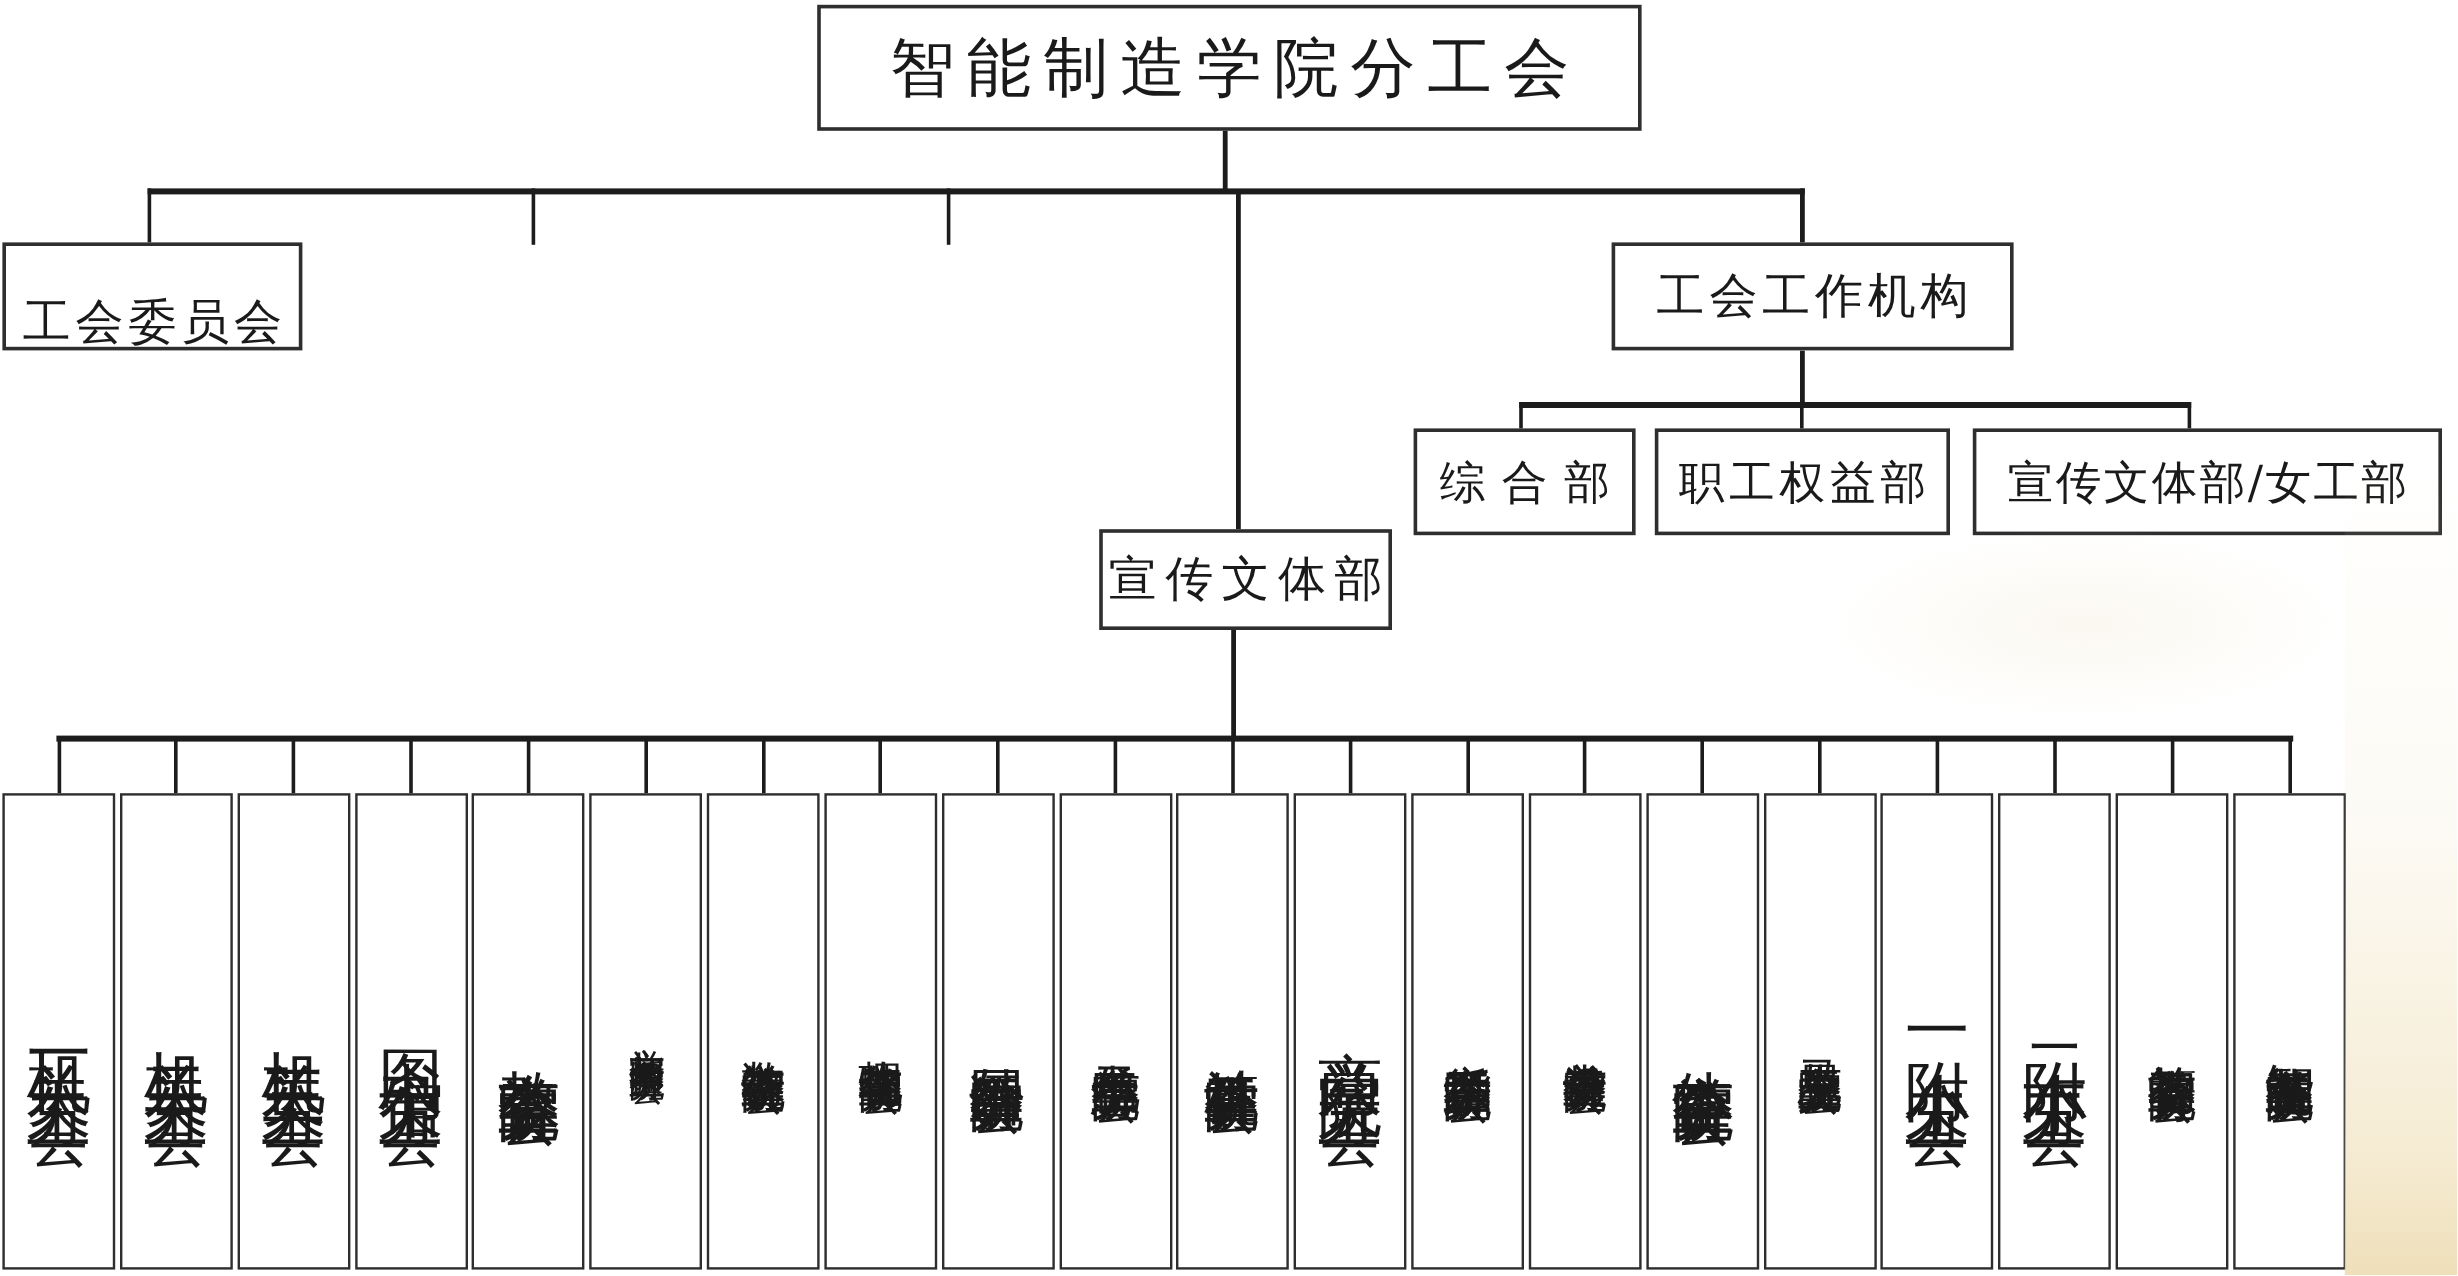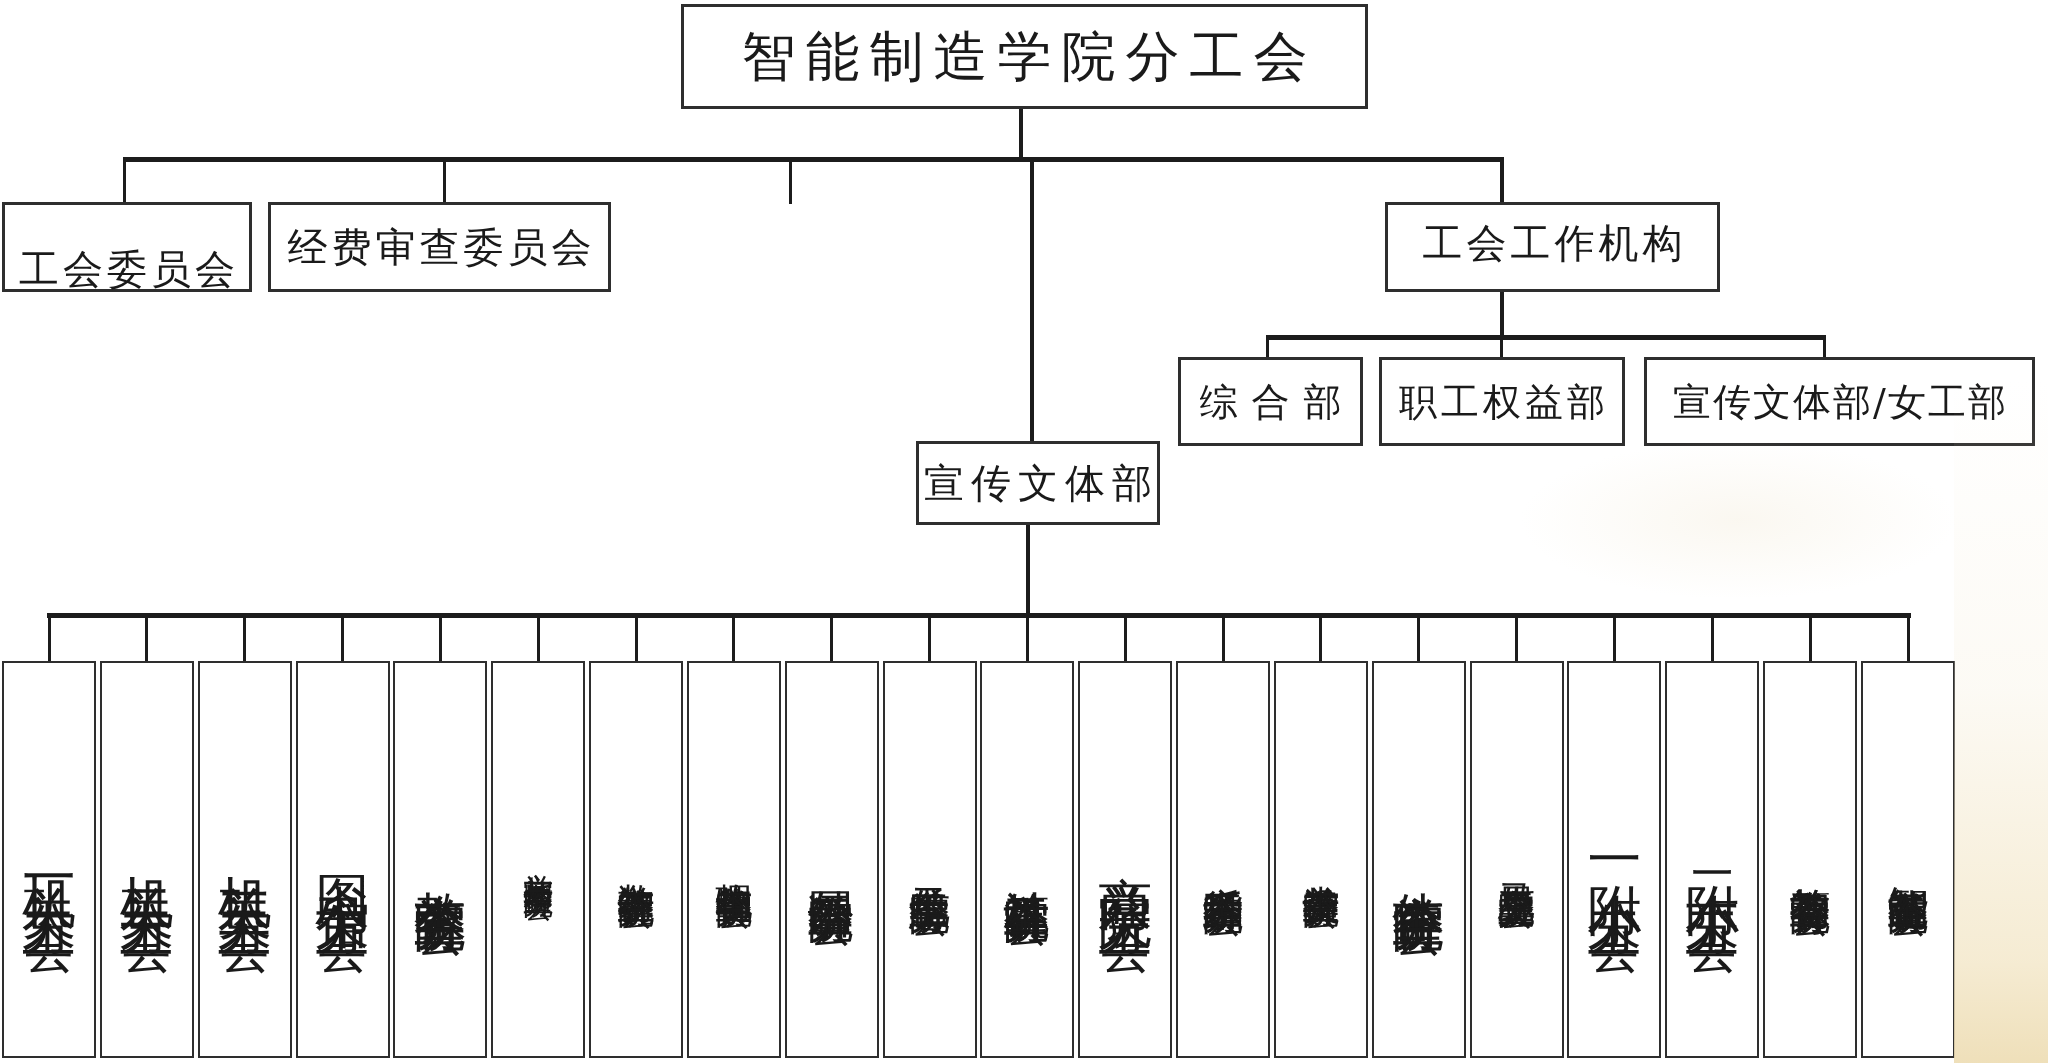--- a/index.html
+++ b/index.html
@@ -95,24 +95,21 @@
 
   <div class="line" style="left:47px; top:613px; width:1864px; height:5px;"></div>
 
   <div class="box root-box" style="left:681px; top:4px; width:687px; height:105px;">
     <span>智能制造学院分工会</span>
   </div>
 
   <div class="box lvl2-box" style="left:2px; top:202px; width:250px; height:90px;align-items:flex-end;">
     <span>工会委员会</span>
   </div>
-  <div class="box lvl2-box" style="left:268px; top:202px; width:343px; height:90px;">
-    <span>经费审查委员会</span>
-  </div>
-  <div class="box lvl2-box" style="left:1385px; top:202px; width:335px; height:90px;font-family:Liberation Mono, monospace;">
+  <div class="box lvl2-box" style="left:1343px; top:202px; width:335px; height:90px;">
     <span>工会工作机构</span>
   </div>
 
   <div class="box dept-box" style="left:1178px; top:357px; width:185px; height:89px; letter-spacing:14px; padding-left:14px;">
     <span>综合部</span>
   </div>
   <div class="box dept-box" style="left:1379px; top:357px; width:246px; height:89px;">
     <span>职工权益部</span>
   </div>
   <div class="box dept-box" style="left:1644px; top:357px; width:391px; height:89px; letter-spacing:2px; padding-left:2px;">

